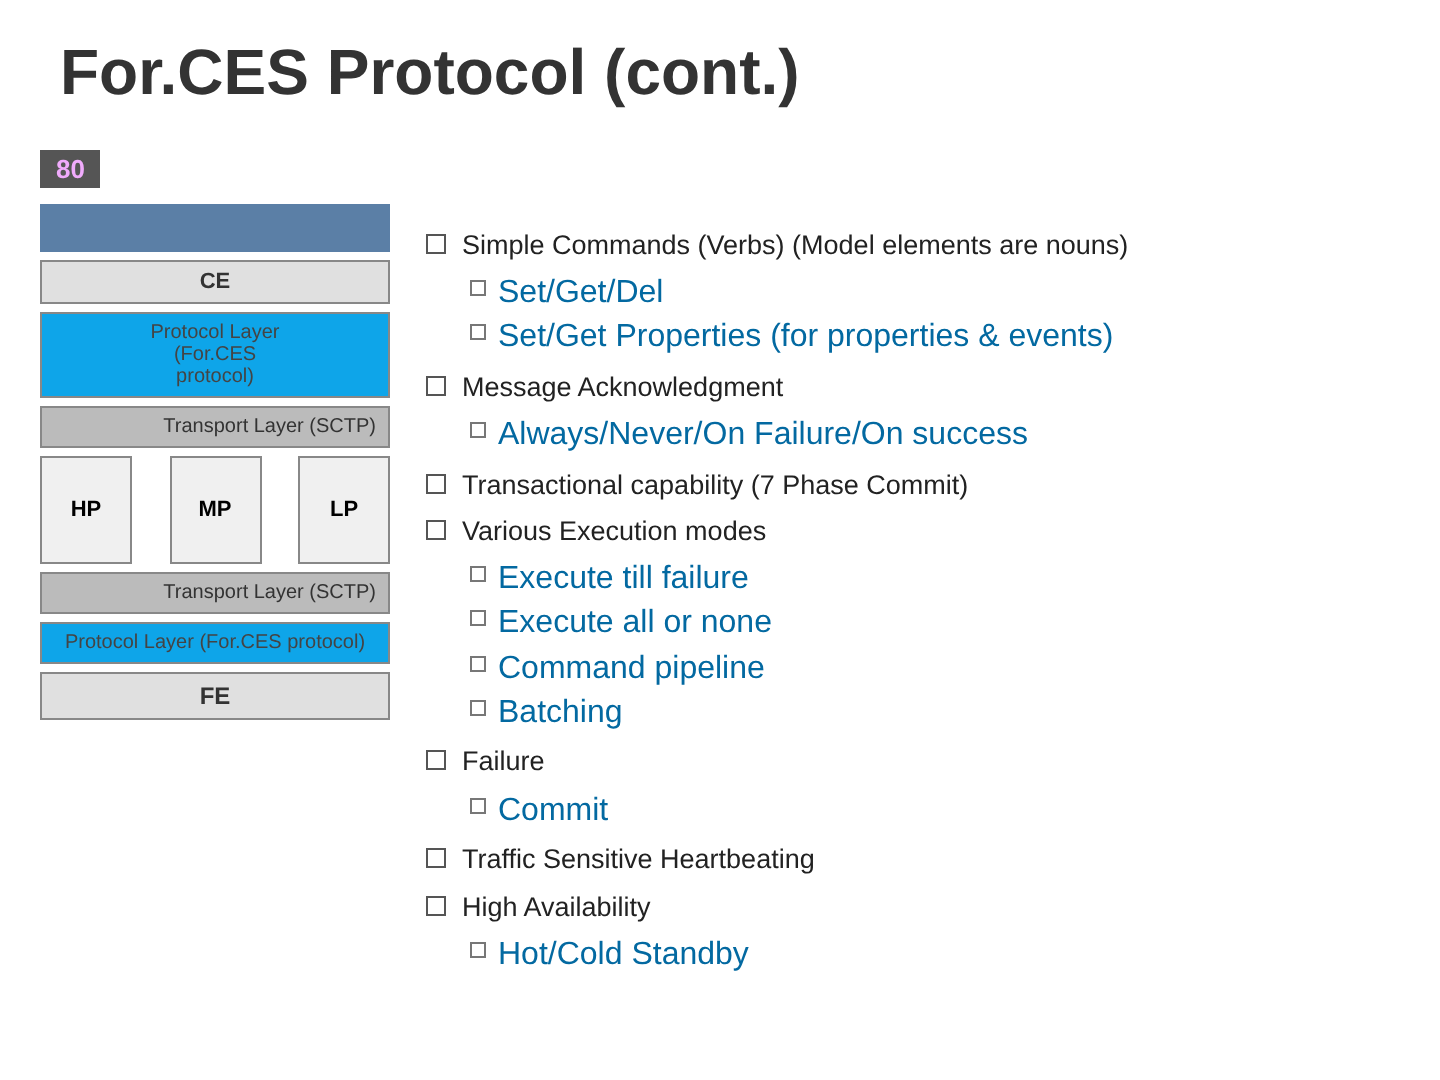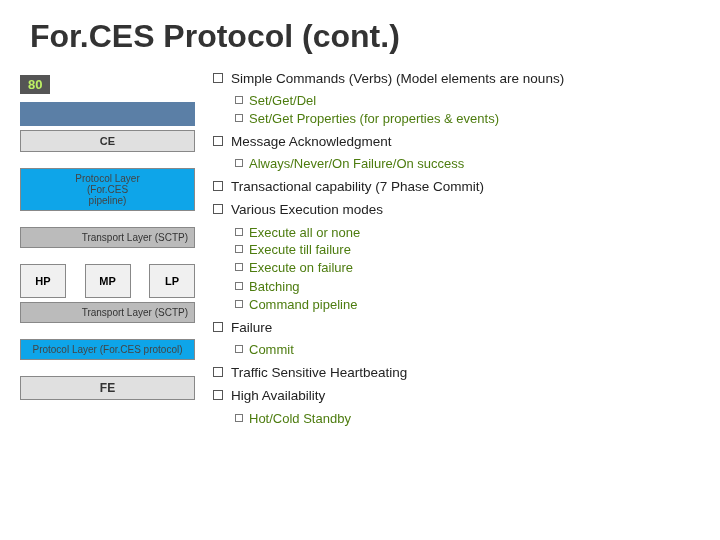--- a/index.html
+++ b/index.html
@@ -34,36 +34,36 @@
 
     
     .left-diagram {
       width: 175px;
       flex-shrink: 0;
       margin-top: 10px;
     }
 
     .number-badge {
       background: #555;
-      color: #bef264;
+      color: #f0abfc;
       font-size: 13px;
       font-weight: bold;
       padding: 2px 8px;
       display: inline-block;
       margin-bottom: 8px;
     }
 
     .diagram-box {
       border: 1.5px solid #888;
       background: #f5f5f5;
       padding: 4px 6px;
       font-size: 11px;
       color: #333;
       text-align: center;
-      margin-bottom: 16px;
+      margin-bottom: 4px;
     }
 
     .diagram-box.ce-label {
       background: #e0e0e0;
       font-weight: bold;
       font-size: 11px;
     }
 
     .diagram-box.protocol-layer {
       background: #0ea5e9;
@@ -84,37 +84,38 @@
       margin: 4px 0;
     }
 
     .hp-mp-lp-item {
       border: 1.5px solid #888;
       background: #f0f0f0;
       font-size: 11px;
       font-weight: bold;
       width: 46px;
       text-align: center;
-      padding: 10px 0;
+      padding: 20px 0;
     }
 
     .diagram-box.fe-label {
       background: #e0e0e0;
       font-weight: bold;
       font-size: 12px;
       margin-top: 2px;
     }
 
     
     .right-content {
       flex: 1;
       padding-left: 18px;
       padding-top: 0px;
       font-size: 13px;
       color: #222;
+      margin-top: 44px;
     }
 
     .bullet-main {
       display: flex;
       flex-direction: row;
       align-items: flex-start;
       margin-bottom: 5px;
       margin-top: 5px;
     }
 
@@ -154,22 +155,22 @@
       width: 8px;
       height: 8px;
       border: 1.5px solid #777;
       margin-right: 6px;
       margin-top: 3px;
       flex-shrink: 0;
       background: #fff;
     }
 
     .sub-text {
-      font-size: 13px;
-      color: #4d7c0f;
+      font-size: 16px;
+      color: #0369a1;
       line-height: 1.3;
     }
 
     .highlight-bar {
       background: #5b7fa6;
       height: 24px;
       width: 100%;
       margin-bottom: 4px;
     }
   </style>
@@ -183,21 +184,21 @@
 
     <div class="left-diagram">
       <div class="number-badge">80</div>
       <div class="highlight-bar"></div>
 
       
       <div class="diagram-box ce-label">CE</div>
       <div class="diagram-box protocol-layer">
         <span>Protocol Layer</span><br>
         <span>(For.CES</span><br>
-        <span>pipeline)</span>
+        <span>protocol)</span>
       </div>
       <div class="diagram-box transport-layer">
         <span>Transport Layer (SCTP)</span>
       </div>
 
       
       <div class="hp-mp-lp-row">
         <div class="hp-mp-lp-item">HP</div>
         <div class="hp-mp-lp-item">MP</div>
         <div class="hp-mp-lp-item">LP</div>
@@ -242,39 +243,35 @@
           <span class="bullet-square"></span>
           <span class="bullet-text bold">Transactional capability (7 Phase Commit)</span>
         </div>
         <div class="bullet-main">
           <span class="bullet-square"></span>
           <span class="bullet-text bold">Various Execution modes</span>
         </div>
         <div class="sub-bullets">
           <div class="sub-bullet">
             <span class="sub-square"></span>
+            <span class="sub-text">Execute till failure</span>
+          </div>
+          <div class="sub-bullet">
+            <span class="sub-square"></span>
             <span class="sub-text">Execute all or none</span>
           </div>
-          <div class="sub-bullet">
-            <span class="sub-square"></span>
-            <span class="sub-text">Execute till failure</span>
-          </div>
-          <div class="sub-bullet">
-            <span class="sub-square"></span>
-            <span class="sub-text">Execute on failure</span>
-          </div>
-        </div>
-        <div class="sub-bullets">
+        </div>
+        <div class="sub-bullets">
+          <div class="sub-bullet">
+            <span class="sub-square"></span>
+            <span class="sub-text">Command pipeline</span>
+          </div>
           <div class="sub-bullet">
             <span class="sub-square"></span>
             <span class="sub-text">Batching</span>
-          </div>
-          <div class="sub-bullet">
-            <span class="sub-square"></span>
-            <span class="sub-text">Command pipeline</span>
           </div>
         </div>
         <div class="bullet-main">
           <span class="bullet-square"></span>
           <span class="bullet-text bold">Failure</span>
         </div>
         <div class="sub-bullets">
           <div class="sub-bullet">
             <span class="sub-square"></span>
             <span class="sub-text">Commit</span>

